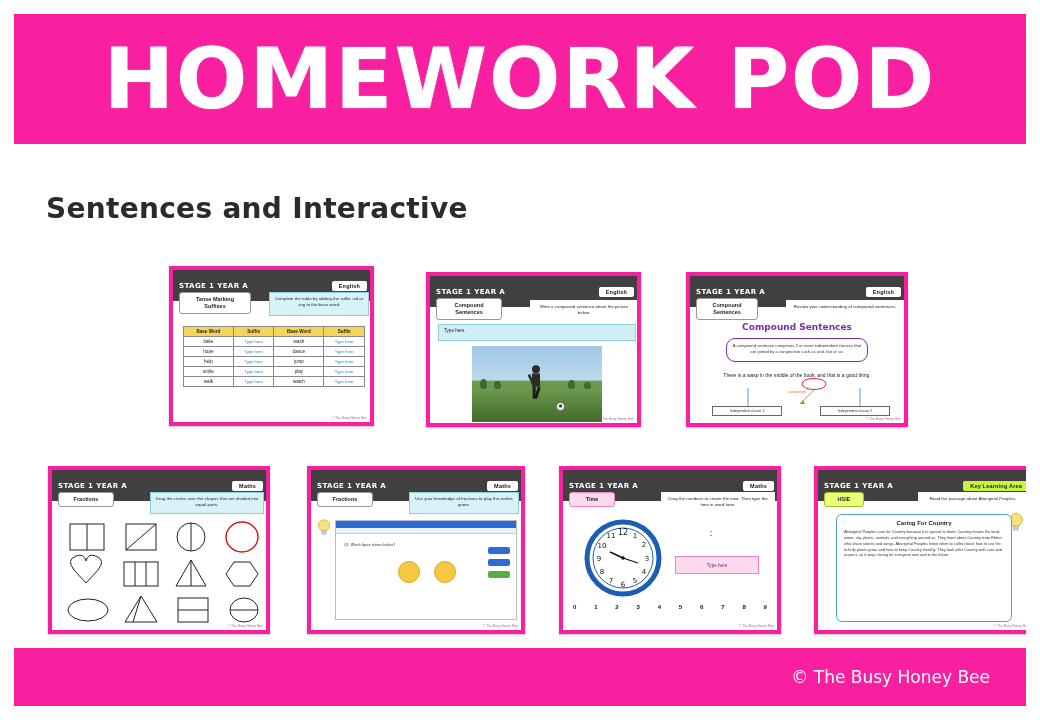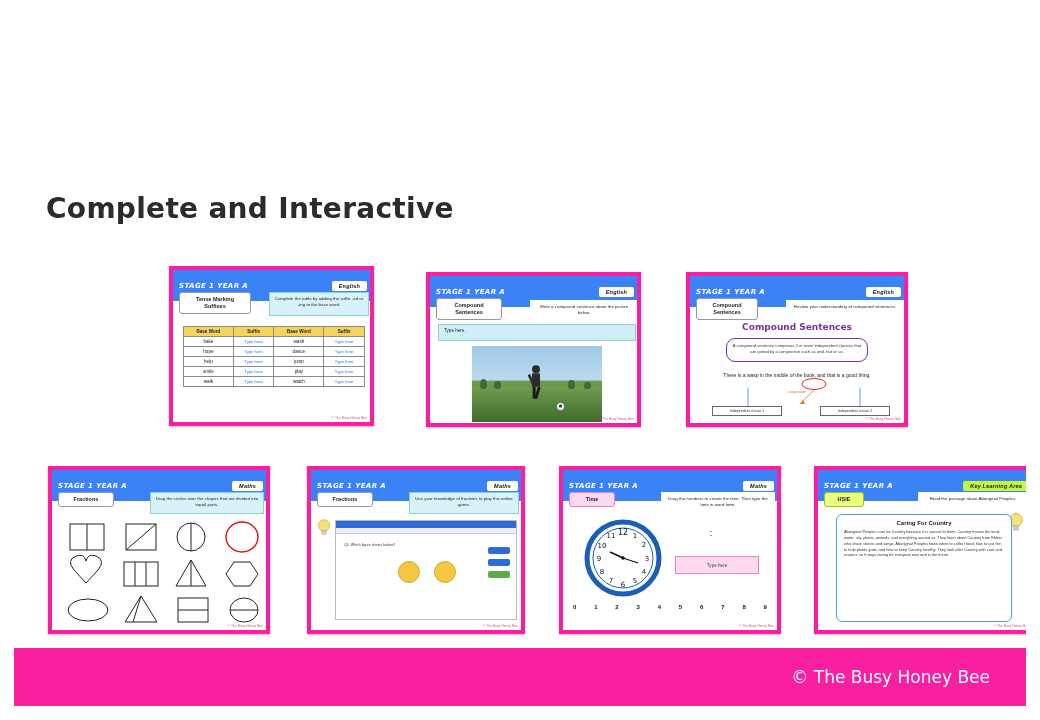--- a/index.html
+++ b/index.html
@@ -74,24 +74,23 @@
     box-shadow:0 1px 2px rgba(0,0,0,0.25);
   }
   .thumb-inner {
     width:100%; height:100%;
     background:#ffffff;
     position:relative;
     overflow:hidden;
   }
   .slide-top {
     position:absolute; left:0; top:0; width:100%; height:31px;
-    background:#3b82f6;
+    background:#404040;
     display:flex; align-items:center; justify-content:space-between;
     padding:0 3px;
-    font-style:italic;
   }
   .stage-label {
     color:#ffffff;
     font-size:7px;
     font-family:"DejaVu Sans", sans-serif;
     font-weight:bold;
     letter-spacing:0.4px;
     text-transform:uppercase;
     padding-left:3px;
   }
@@ -251,23 +250,26 @@
   .app-ui .btn { position:absolute; background:#2f6ad9; border-radius:2px; }
   .app-ui .q { position:absolute; font-size:3.6px; color:#333; }
   .sun { position:absolute; border-radius:50%; background:#f4c842; border:1px solid #d9a81f; }
 </style>
 </head>
 <body>
 
 <div class="page">
  <div class="frame">
 
-
-
-  <div class="subtitle">Complete and Interactive</div>
+  <div class="header-band">
+    <div class="header-title">Homework Pod</div>
+  </div>
+
+
+  <div class="subtitle">Sentences and Interactive</div>
 
   <div class="thumb" style="left:155px; top:252px; width:205px; height:160px;">
     <div class="thumb-inner">
       <div class="slide-top">
         <span class="stage-label">Stage 1 Year A</span>
         <span class="subject-chip">English</span>
       </div>
       <div class="topic-chip" style="width:74px;">Tense Marking Suffixes</div>
       <div class="instr-box" style="left:96px; top:22px; width:100px; height:24px;">Complete the table by adding the suffix -ed or -ing to the base word.</div>
 

